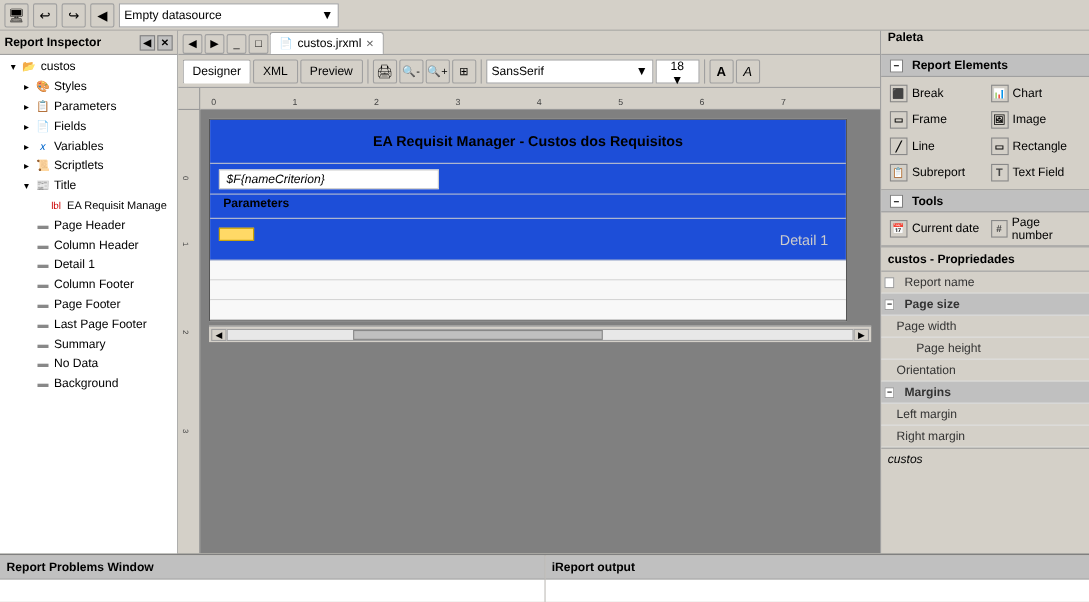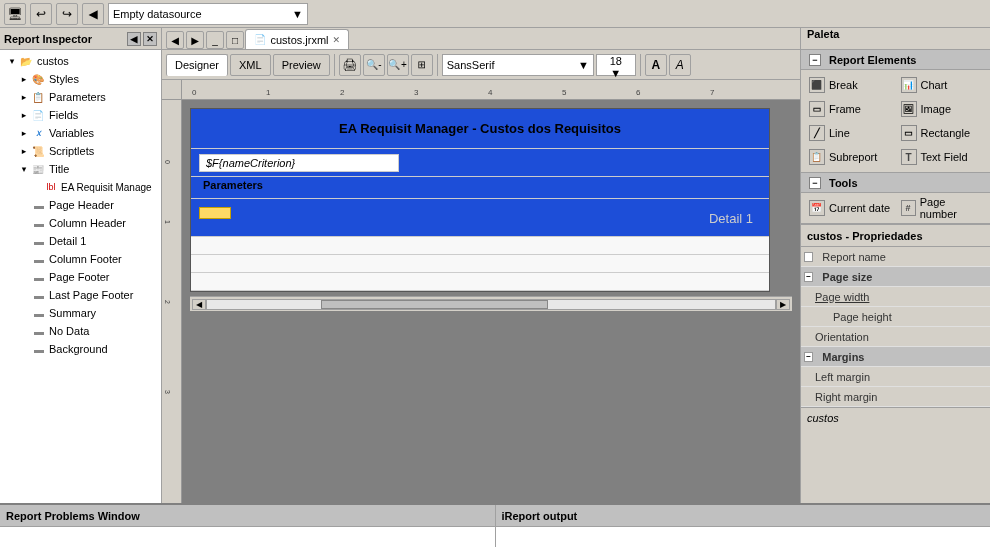--- a/index.html
+++ b/index.html
@@ -730,21 +730,21 @@
         <div class="props-section-toggle" style="margin:0 3px; background:white; border:1px solid #999; width:10px; height:10px; font-size:8px; display:flex; align-items:center; justify-content:center;"> </div>
         <span class="props-label">Report name</span>
       </div>
 
       <div class="props-row section-header">
         <div class="props-section-toggle" style="margin:0 3px; background:white; border:1px solid #999; width:10px; height:10px; font-size:8px; display:flex; align-items:center; justify-content:center;">−</div>
         <span class="props-label">Page size</span>
       </div>
 
       <div class="props-row">
-        <span class="props-label" style="padding-left:14px;text-decoration:underline;">Page width</span>
+        <span class="props-label" style="padding-left:14px;">Page width</span>
       </div>
 
       <div class="props-row">
         <span class="props-label" style="padding-left:32px;">Page height</span>
       </div>
 
       <div class="props-row">
         <span class="props-label" style="padding-left:14px;">Orientation</span>
       </div>
 

